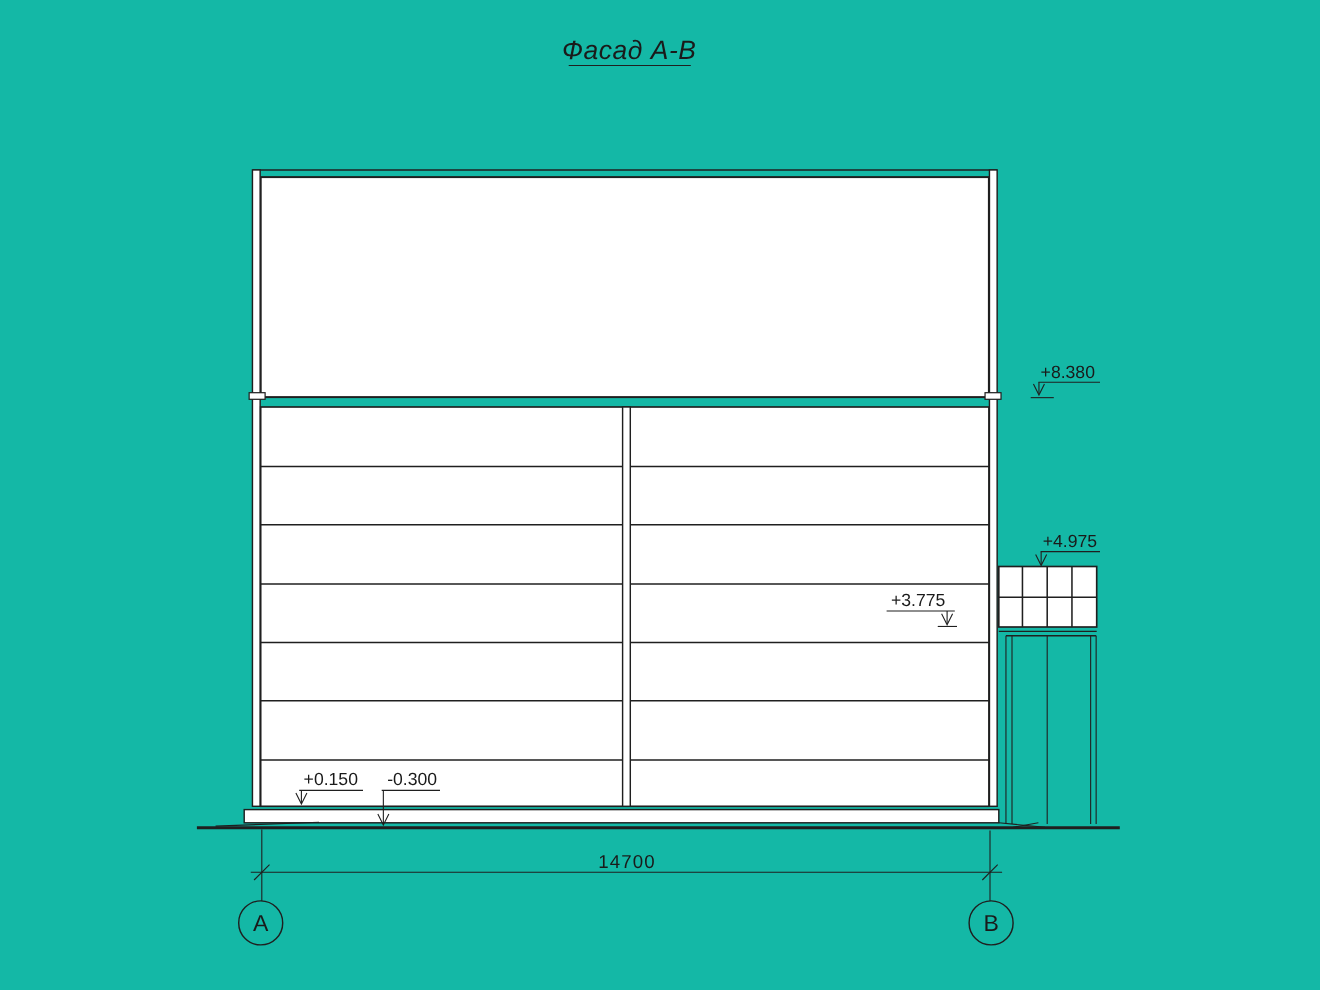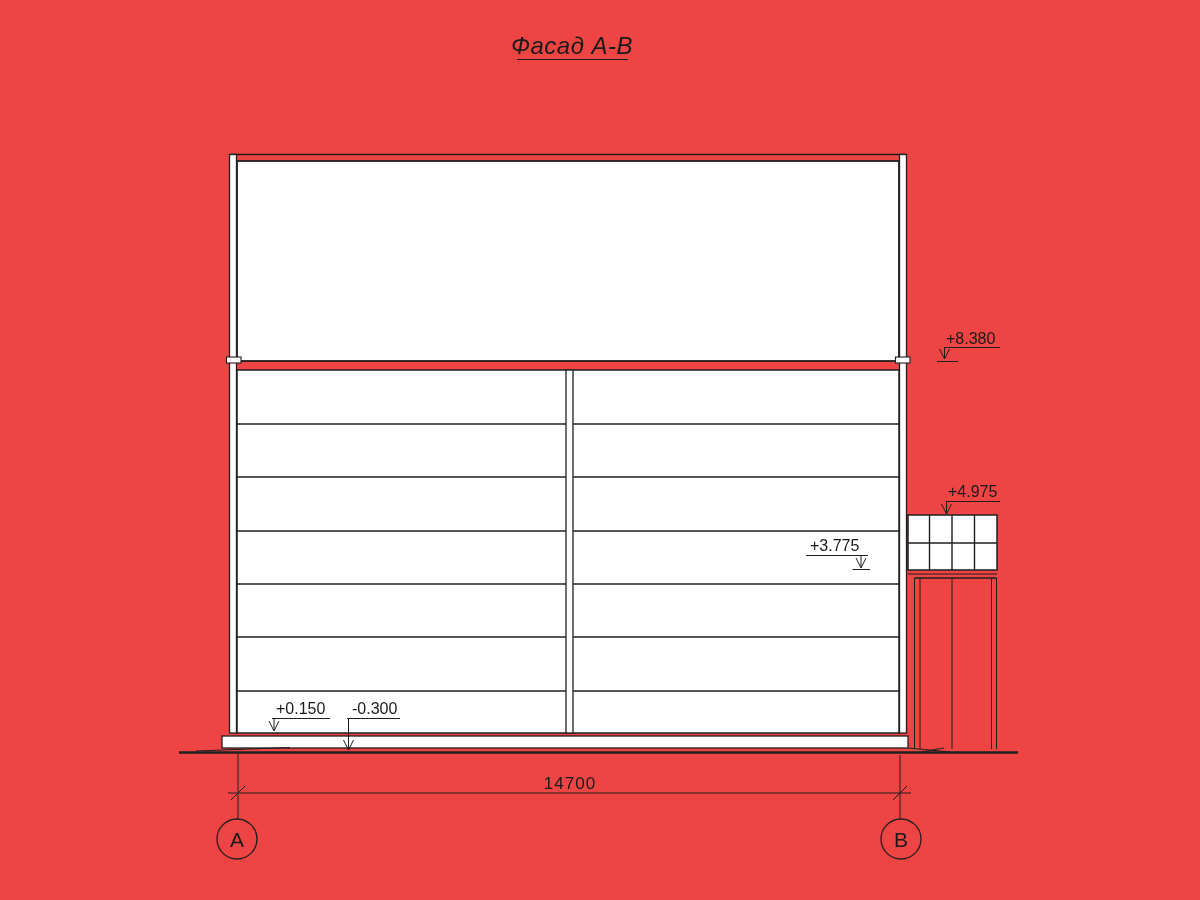--- a/index.html
+++ b/index.html
@@ -8,21 +8,21 @@
     background: #ffffff;
     width: 1200px;
     height: 900px;
     overflow: hidden;
     font-family: "Liberation Sans", sans-serif;
   }
   .stage {
     position: relative;
     width: 1200px;
     height: 900px;
-    background: #ef4444;
+    background: #14b8a6;
   }
   svg { display: block; }
   .ln   { stroke: #1f1f1f; fill: none; }
   .thin { stroke-width: 1; }
   .med  { stroke-width: 1.4; }
   .ground { stroke-width: 2.6; }
   .panel { fill: #ffffff; stroke: #1f1f1f; }
   .txt {
     fill: #1a1a1a;
     font-family: "Liberation Sans", sans-serif;

